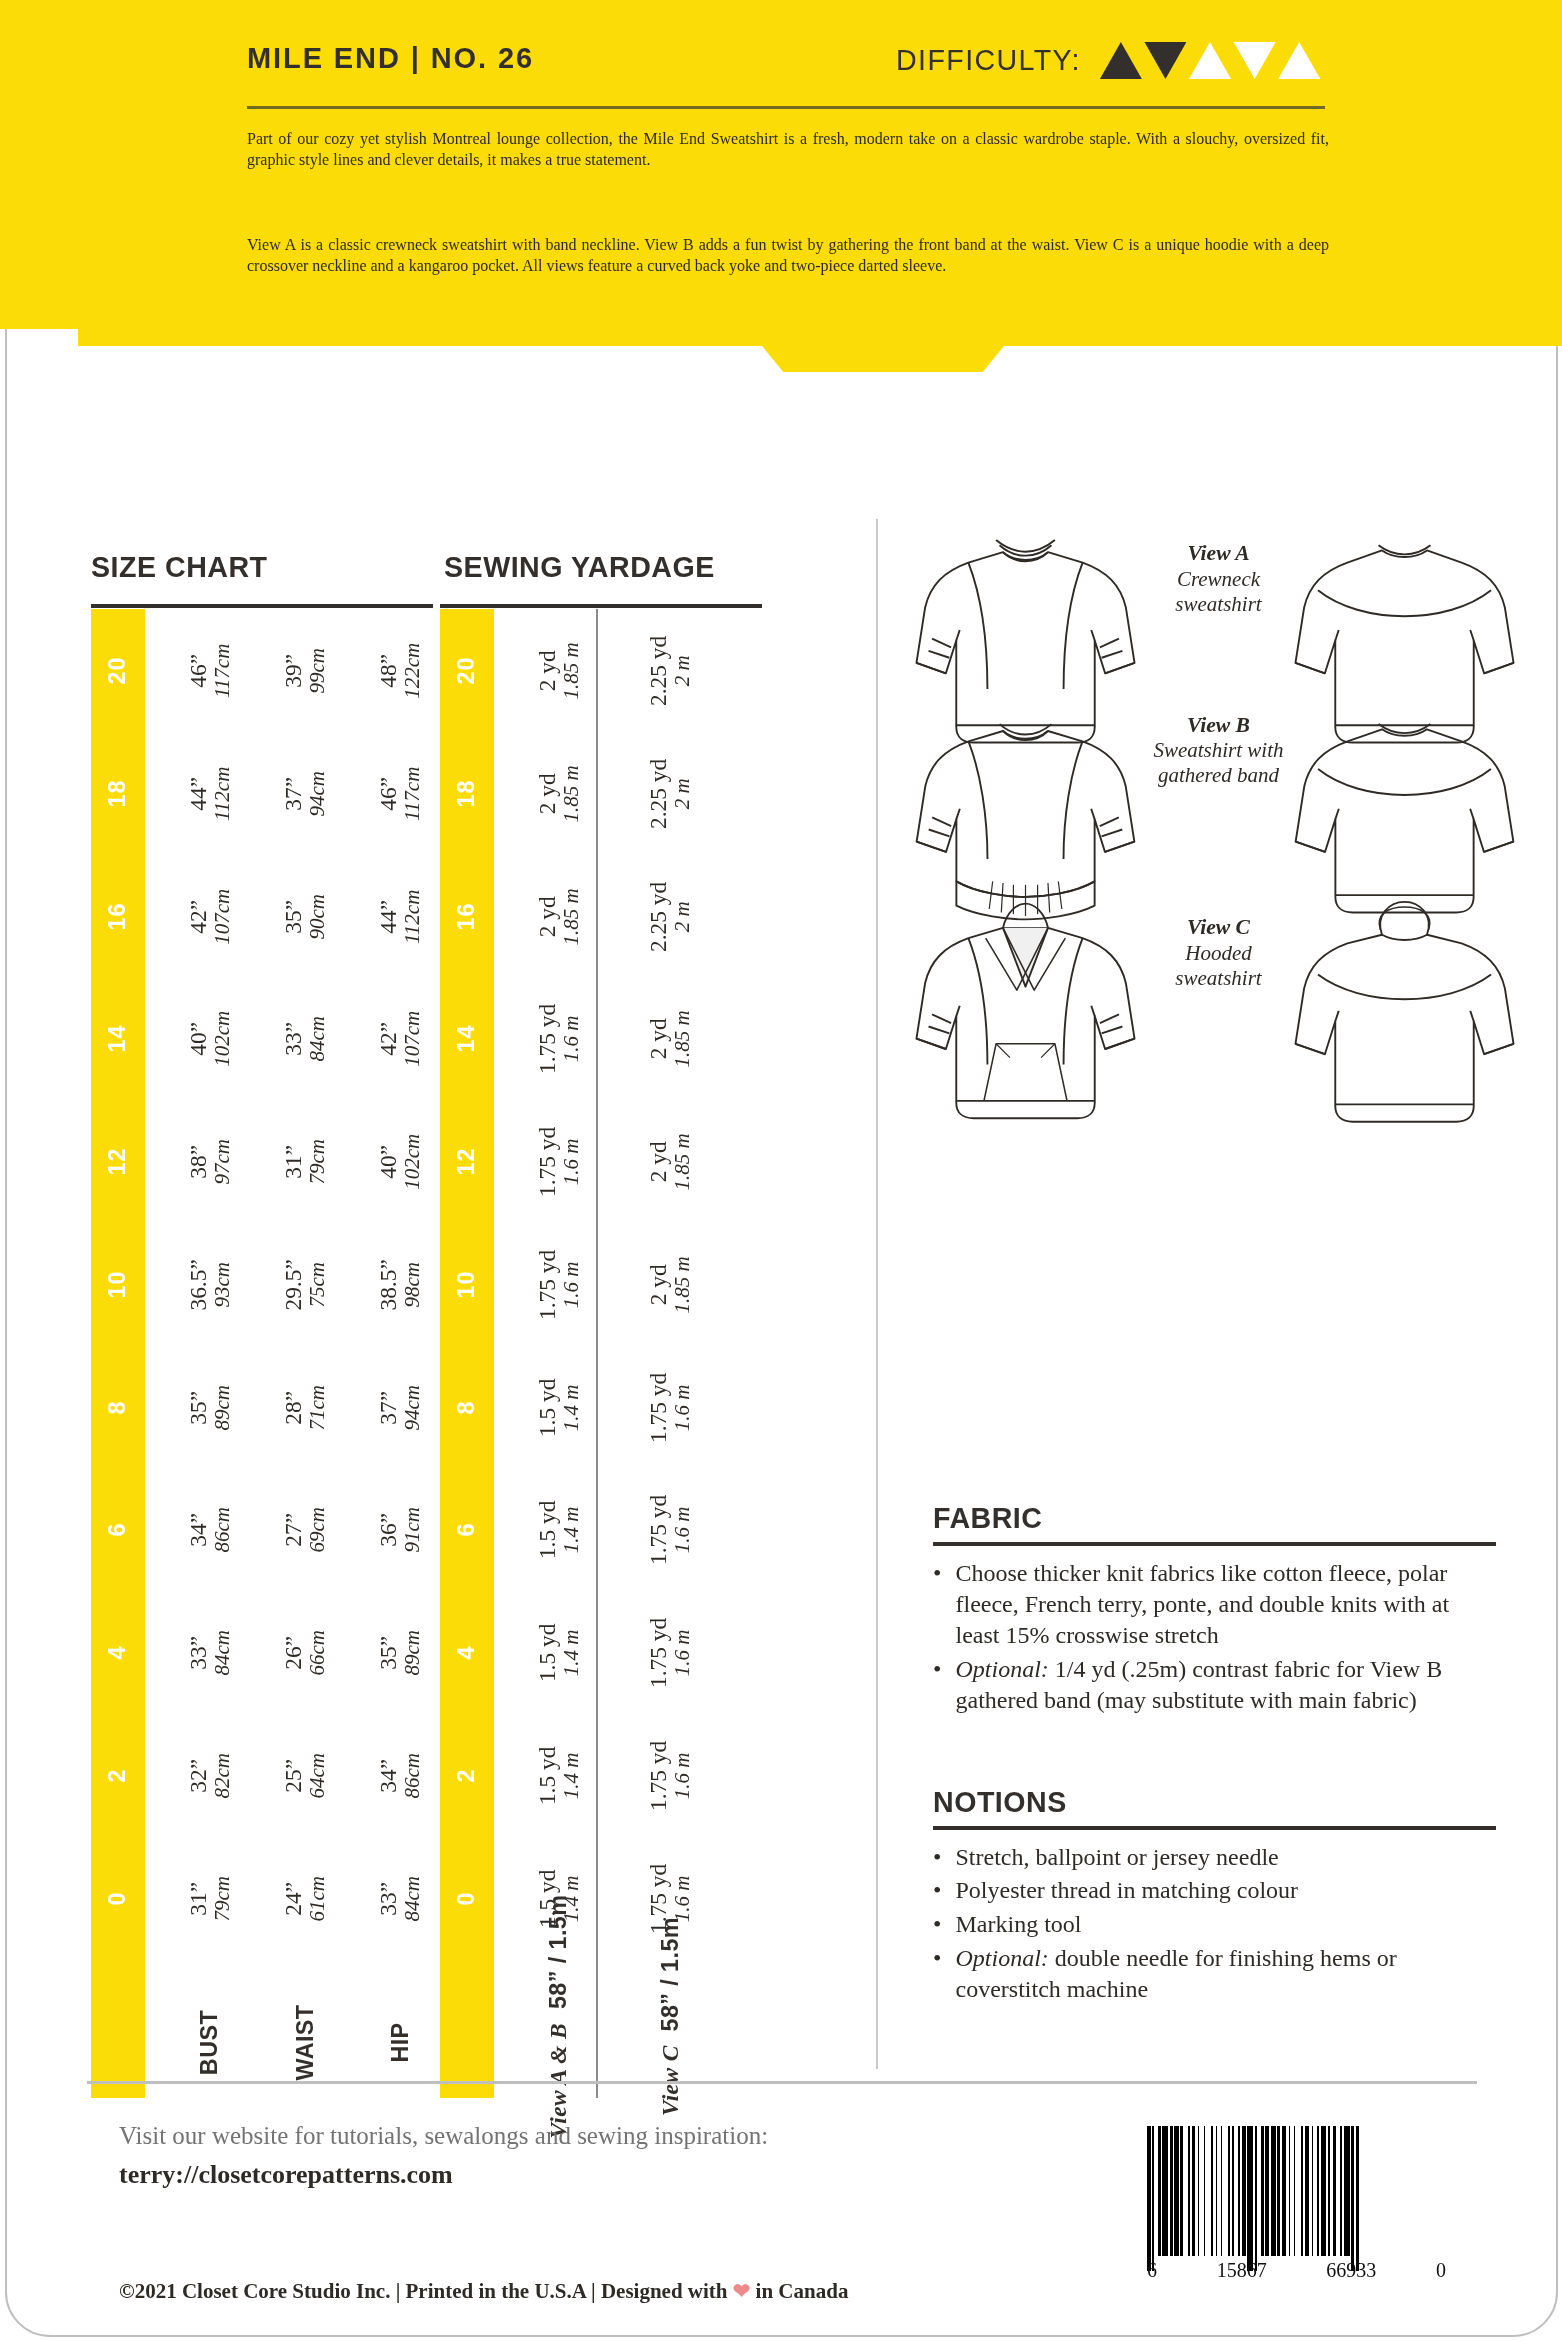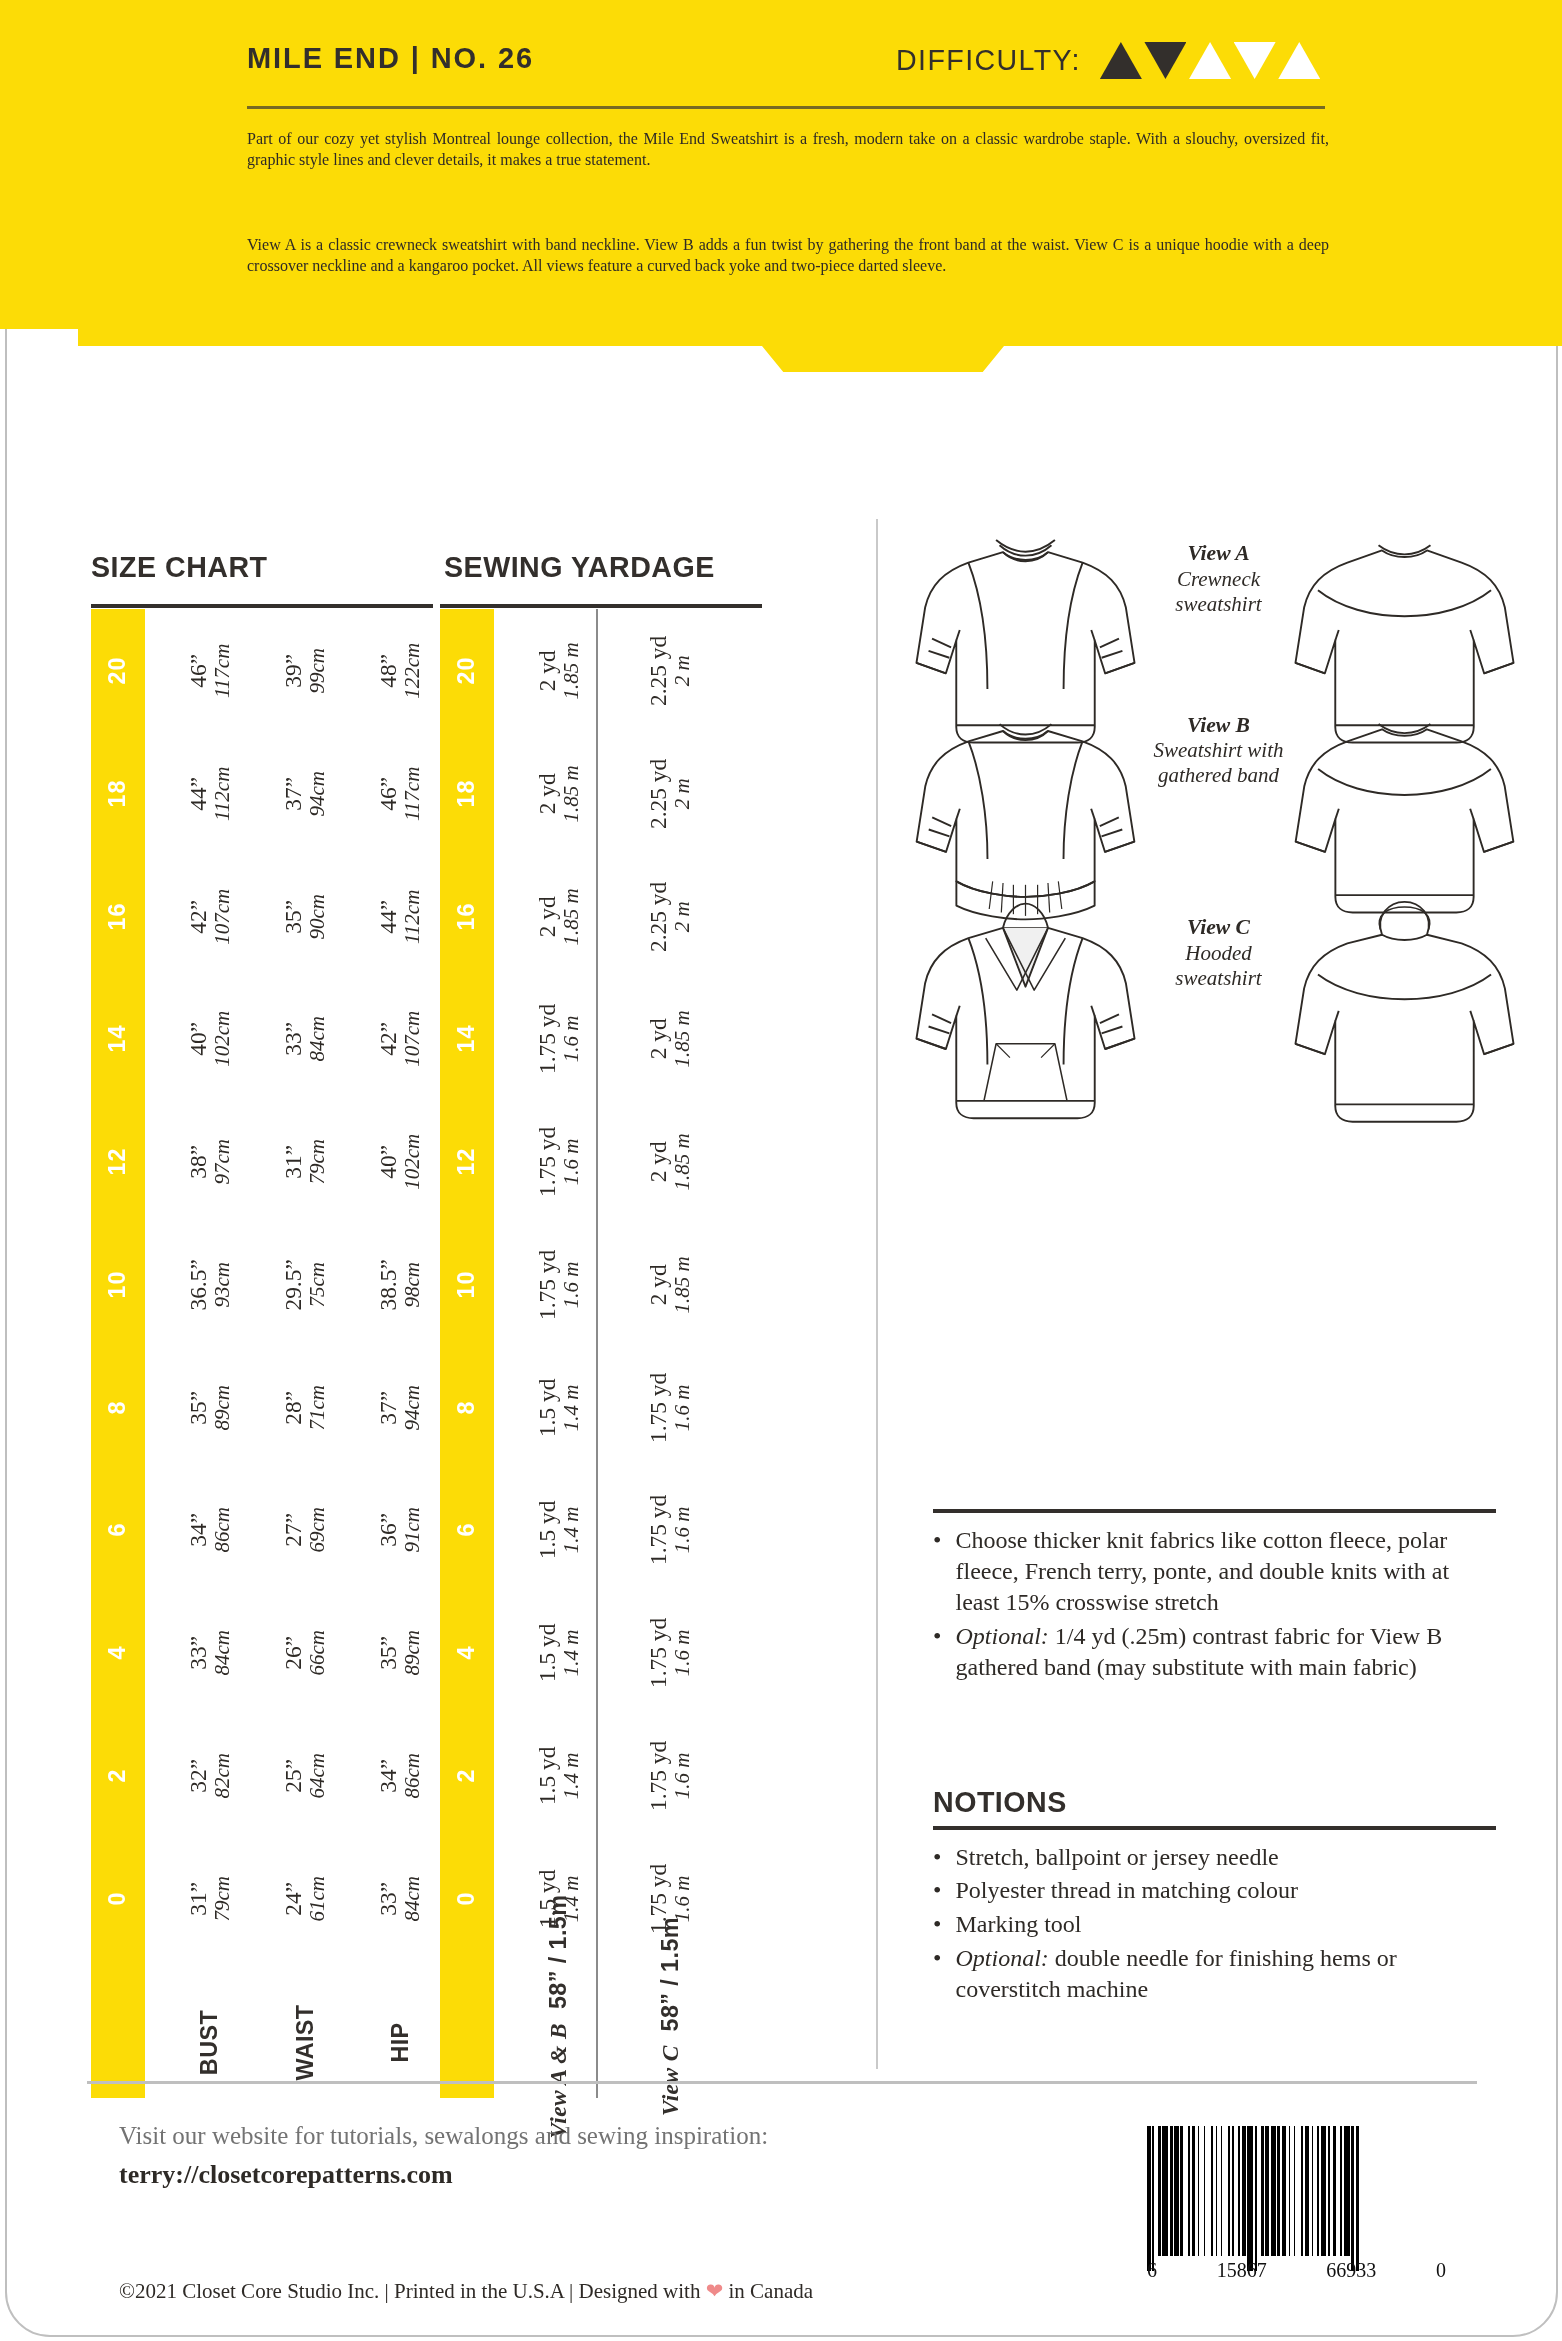--- a/index.html
+++ b/index.html
@@ -158,21 +158,21 @@
     margin-bottom:22.5px;
   }
   .footer .visit{
     font-family:"Liberation Serif", serif;font-size:25px;color:#737373;margin-bottom:10.4px;margin-top:9px;
   }
   .footer .url{
     font-family:"Liberation Serif", serif;font-size:26px;font-weight:700;color:#2e2a26;
   }
   .copyright{
     position:absolute;left:119px;top:2279px;
-    font-family:"Liberation Serif", serif;font-size:21px;color:#2e2a26;
+    font-family:"Liberation Serif", serif;font-size:21px;color:#2e2a26;font-weight:bold;
   }
   .heart{color:#ef8a8a;}
   .barcode{position:absolute;left:1147px;top:2126px;width:299px;height:156px;}
   .barcode .bars{display:flex;height:130px;align-items:stretch;}
   .barcode .bars i{display:block;background:#000;}
   .barcode-nums{
     display:flex;justify-content:space-between;width:299px;
     font-family:"Liberation Serif", serif;font-size:20px;color:#111;margin-top:2.6px;
   }
 </style>
@@ -767,20 +767,21 @@
               <path d="M256 166 L222 178"></path>
             <path d="M50 236 L210 236"></path>
             <path d="M30 86 C80 124 180 124 230 86"></path>
           </g>
         </svg>
       </div>
     </div>
   </div>
 
   <div class="panel" style="top:1502px;">
+    <div class="sec-head">FABRIC</div>
     <div class="rule"></div>
     <ul id="fabric-list">
         <li><span class="b">•</span>Choose thicker knit fabrics like cotton fleece, polar fleece, French terry, ponte, and double knits with at least 15% crosswise stretch</li>
         <li><span class="b">•</span><em>Optional:</em> 1/4 yd (.25m) contrast fabric for View B gathered band (may substitute with main fabric)</li>
       </ul>
   </div>
 
   <div class="panel" style="top:1786px;">
     <div class="sec-head">NOTIONS</div>
     <div class="rule"></div>

